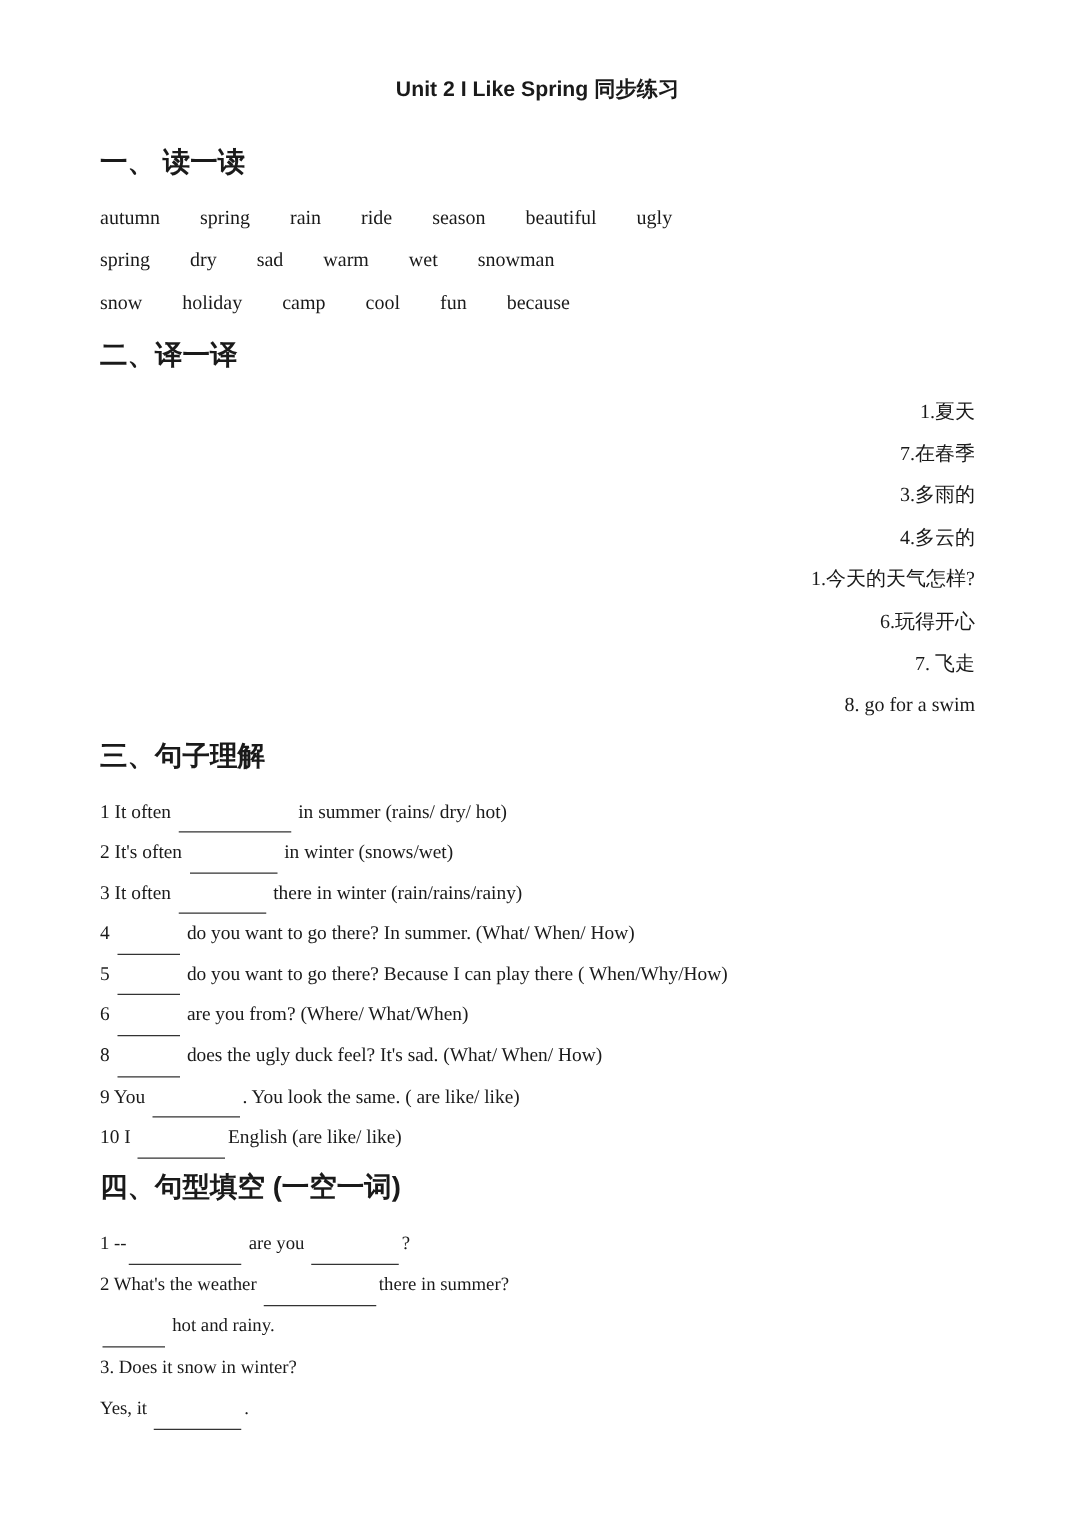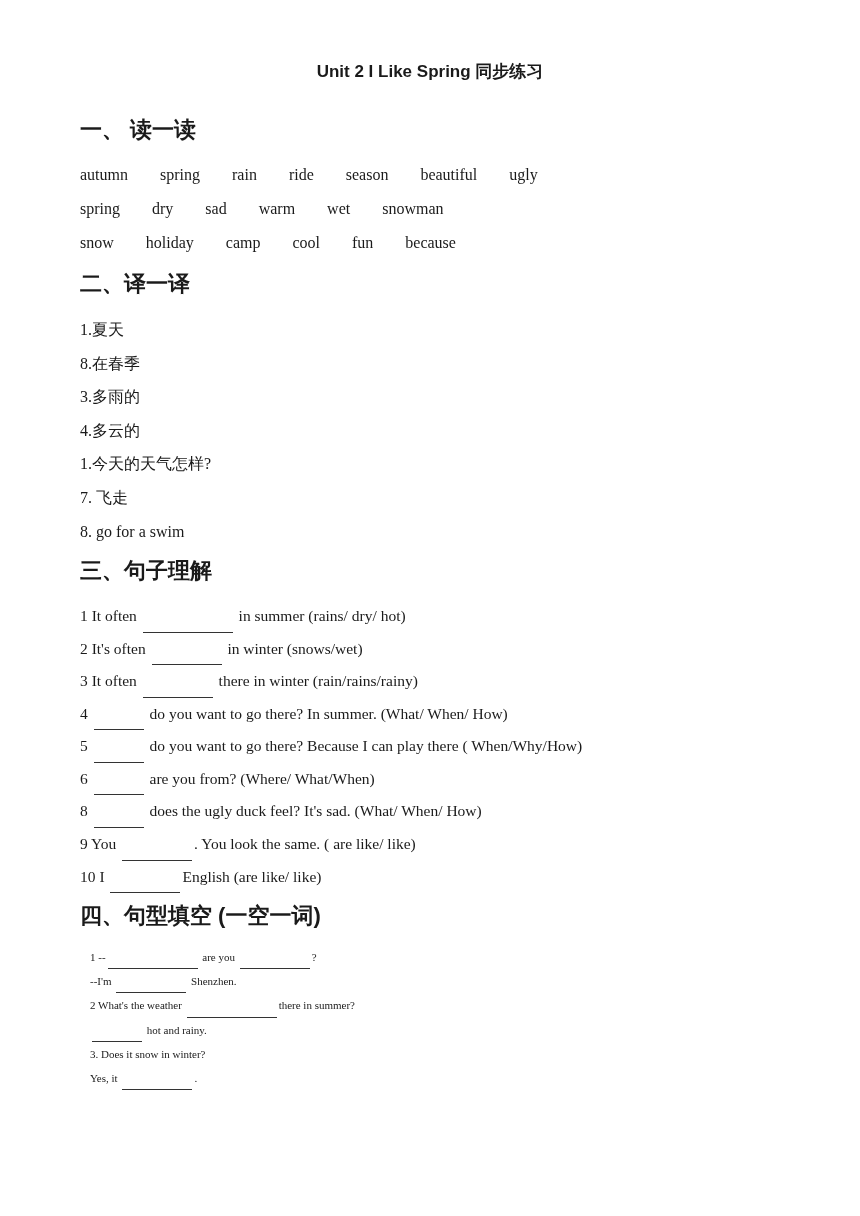--- a/index.html
+++ b/index.html
@@ -39,20 +39,21 @@
     .word-list .word-row {
       display: block;
       margin-bottom: 2px;
     }
     .word-item {
       display: inline-block;
       margin-right: 28px;
     }
     .translation-list {
       margin-bottom: 8px;
+      text-align: right;
     }
     .translation-item {
       display: block;
       line-height: 2.1;
       font-size: 16px;
     }
     .sentence-list {
       margin-bottom: 8px;
     }
     .sentence-item {
@@ -76,22 +77,21 @@
     }
     .blank-medium {
       min-width: 70px;
     }
     .fill-list {
       margin-bottom: 8px;
     }
     .fill-item {
       display: block;
       line-height: 2.2;
-      font-size: 11px;
-      margin-left: 10px;
+      font-size: 15px;
     }
   </style>
 </head>
 <body>
 
 <div class="page-title">Unit 2 I Like Spring 同步练习</div>
 
 <div>
   <div class="section-heading">一、 读一读</div>
   <div class="word-list">
@@ -120,24 +120,25 @@
       <span class="word-item">fun</span>
       <span class="word-item">because</span>
     </span>
   </div>
 </div>
 
 <div>
   <div class="section-heading">二、译一译</div>
   <div class="translation-list">
     <span class="translation-item">1.夏天</span>
-    <span class="translation-item">8.在春季</span>
+    <span class="translation-item">7.在春季</span>
     <span class="translation-item">3.多雨的</span>
     <span class="translation-item">4.多云的</span>
     <span class="translation-item">1.今天的天气怎样?</span>
+    <span class="translation-item">6.玩得开心</span>
     <span class="translation-item">7. 飞走</span>
     <span class="translation-item">8. go for a swim</span>
   </div>
 </div>
 
 <div>
   <div class="section-heading">三、句子理解</div>
   <div class="sentence-list">
     <span class="sentence-item">1 It often <span class="blank blank-long"></span> in summer (rains/ dry/ hot)</span>
     <span class="sentence-item">2 It's often <span class="blank blank-medium"></span> in winter (snows/wet)</span>
@@ -148,20 +149,19 @@
     <span class="sentence-item">8 <span class="blank blank-short"></span> does the ugly duck feel? It's sad. (What/ When/ How)</span>
     <span class="sentence-item">9 You <span class="blank blank-medium"></span>. You look the same. ( are like/ like)</span>
     <span class="sentence-item">10 I <span class="blank blank-medium"></span>English (are like/ like)</span>
   </div>
 </div>
 
 <div>
   <div class="section-heading">四、句型填空 (一空一词)</div>
   <div class="fill-list">
     <span class="fill-item">1 --<span class="blank blank-long"></span> are you <span class="blank blank-medium"></span>?</span>
-    <span class="fill-item">--I'm <span class="blank blank-medium"></span> Shenzhen.</span>
     <span class="fill-item">2 What's the weather <span class="blank blank-long"></span>there in summer?</span>
     <span class="fill-item"><span class="blank blank-short"></span> hot and rainy.</span>
     <span class="fill-item">3. Does it snow in winter?</span>
     <span class="fill-item">Yes, it <span class="blank blank-medium"></span>.</span>
 
   </div>
 </div>
 
 </body></html>

